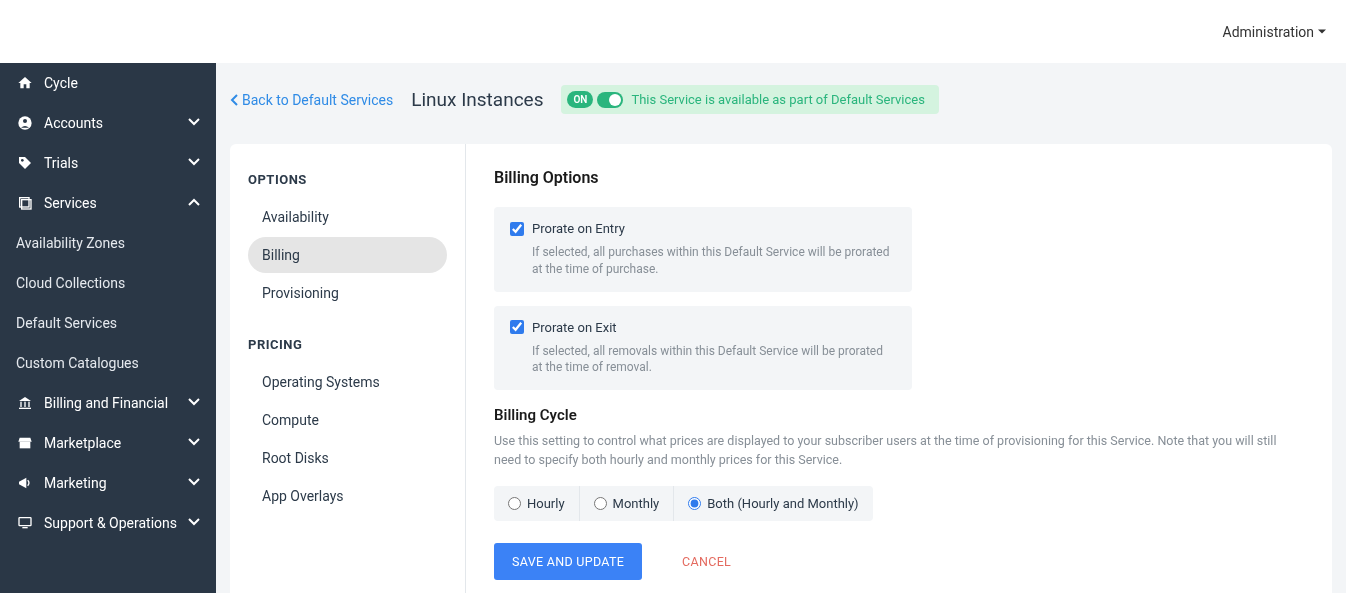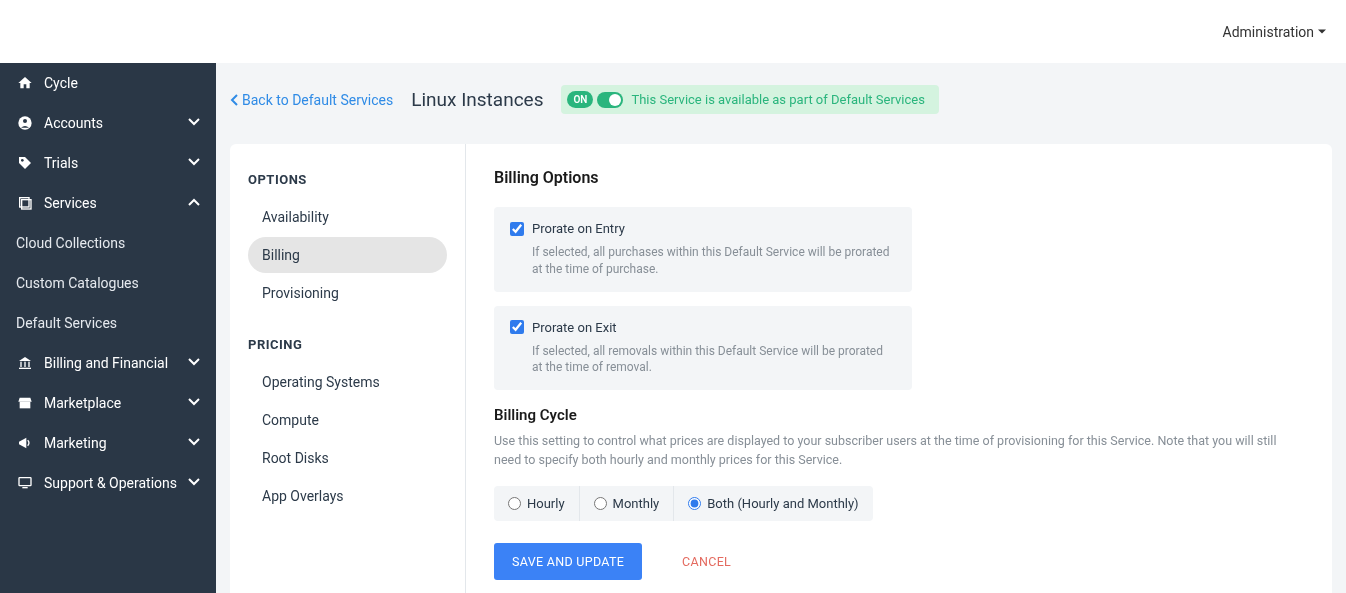--- a/index.html
+++ b/index.html
@@ -115,23 +115,24 @@
           <svg width="16" height="16" viewBox="0 0 24 24">
             <rect x="4" y="4" width="14" height="14" fill="none" stroke="#fff" stroke-width="2"></rect>
             <rect x="7" y="7" width="14" height="14" fill="none" stroke="#fff" stroke-width="2"></rect>
           </svg>
         </span>
       <span>Services</span>
       <span class="chev"><svg class="chev-svg" viewBox="0 0 12 8">
             <path d="M1 7 L6 2 L11 7" stroke="#fff" stroke-width="2" fill="none"></path>
           </svg></span>
     </div>
+    <div class="side-sub">Availability Zones</div>
     <div class="side-sub">Cloud Collections</div>
+    <div class="side-sub">Default Services</div>
     <div class="side-sub">Custom Catalogues</div>
-    <div class="side-sub">Default Services</div>
     <div class="side-item">
       <span class="icon">
           <svg width="16" height="16" viewBox="0 0 24 24">
             <path d="M3 9 L12 3 L21 9 Z"></path>
             <rect x="5" y="10" width="2" height="8"></rect>
             <rect x="11" y="10" width="2" height="8"></rect>
             <rect x="17" y="10" width="2" height="8"></rect>
             <rect x="3" y="19" width="18" height="2"></rect>
           </svg>
         </span>

